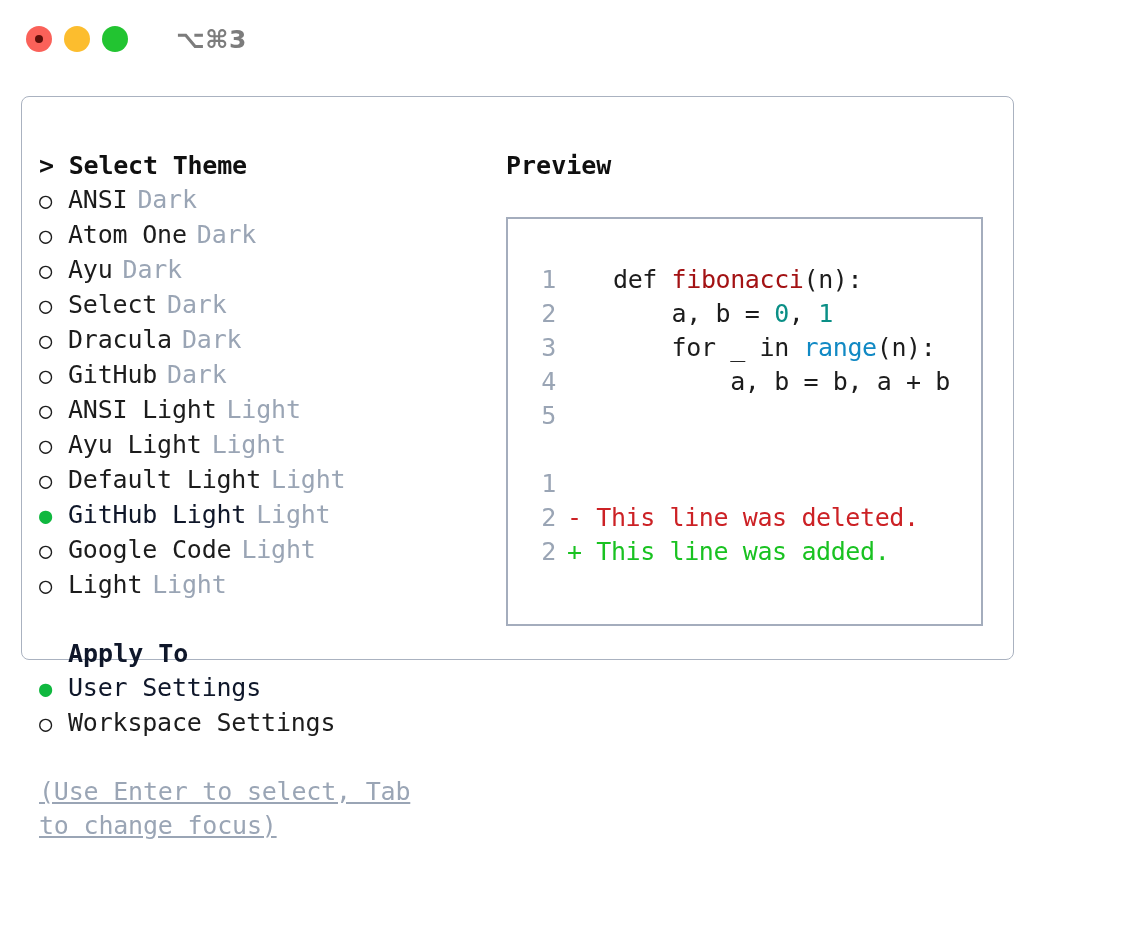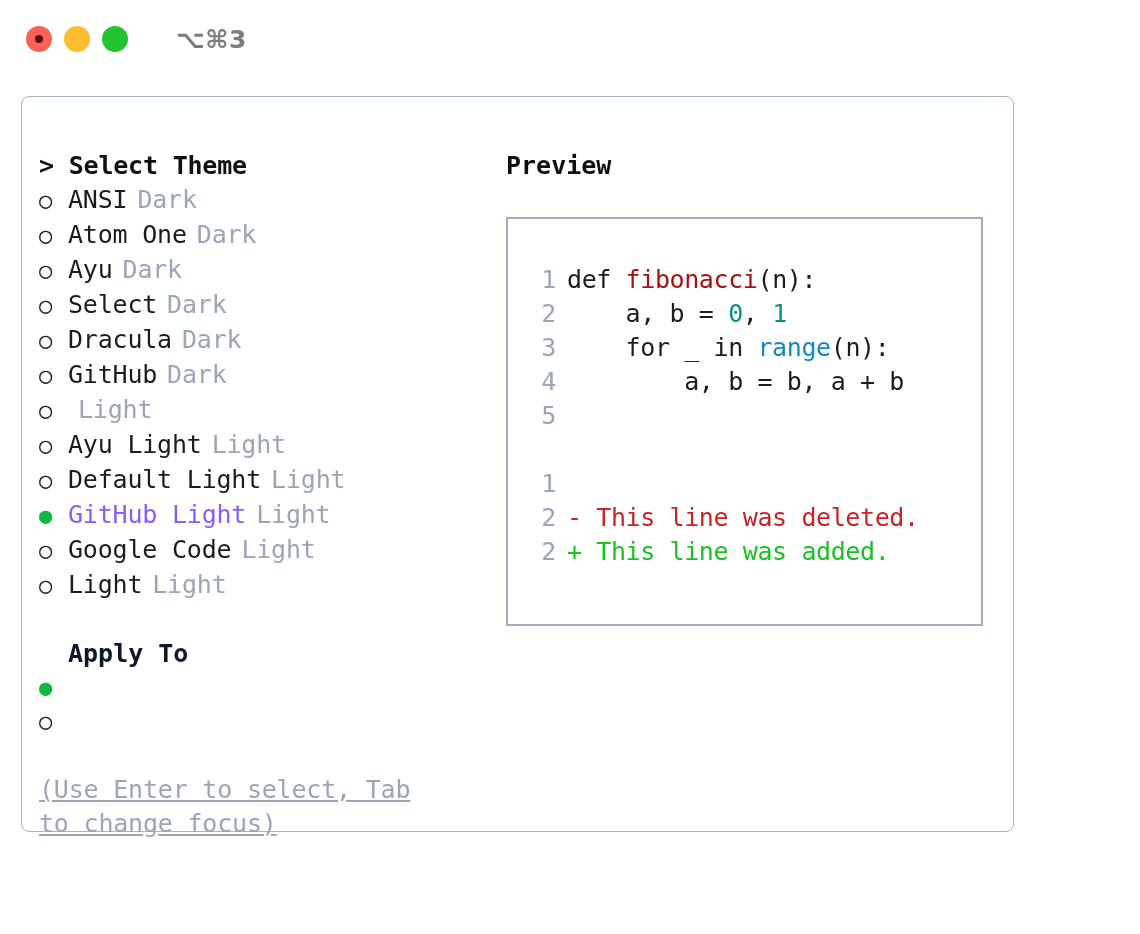--- a/index.html
+++ b/index.html
@@ -67,21 +67,21 @@
     letter-spacing: 0.5px;
     font-family: "DejaVu Sans", "Liberation Sans", sans-serif;
   }
 
   
   .panel {
     position: absolute;
     left: 21px;
     top: 96px;
     width: 993px;
-    height: 736px;
+    height: 564px;
     border: 1.5px solid #aab2c0;
     border-radius: 8px;
     box-sizing: border-box;
     background: #ffffff;
   }
 
   .panel-inner {
     position: absolute;
     left: 0; top: 0;
     width: 100%;
@@ -125,21 +125,21 @@
   }
   .bullet {
     width: 29px;
     flex: 0 0 29px;
     font-size: 22px;
     color: #1c1c1c;
     line-height: 34px;
   }
   .opt.selected .bullet { color: #10b83f; }
   .opt-label { color: #1c1c1c; }
-  .opt.selected .opt-label { color: #8b5cf6; }
+  .opt.selected .opt-label { color: #0f172a; }
   .opt-kind {
     color: #9aa5b5;
     margin-left: 10px;
   }
 
   .spacer-block { height: 34px; }
 
   .hint {
     color: #9aa5b5;
     font-size: 25px;
@@ -181,21 +181,21 @@
     white-space: pre;
     letter-spacing: -0.4px;
   }
   .lineno {
     width: 30px;
     flex: 0 0 30px;
     text-align: right;
     color: #9aa5b5;
     margin-right: 11px;
   }
-  .code-text { color: #1c1c1c; }
+  .code-text { color: #1c1c1c; margin-left: 46px; }
 
   .tok-func { color: #a31214; }
   .tok-num  { color: #0a8f86; }
   .tok-call { color: #1189c4; }
   .tok-plain { color: #1c1c1c; }
 
   .gap-line { height: 34px; }
 
   .diff-ctx  { color: #8a8a8a; }
   .diff-del  { color: #cc2125; }
@@ -222,35 +222,35 @@
 
         <div class="section-title">&gt; Select Theme</div>
 
         <ul class="opt-list" id="theme-list">
             <li class="opt"><span class="bullet">○</span><span class="opt-label">ANSI</span><span class="opt-kind">Dark</span></li>
             <li class="opt"><span class="bullet">○</span><span class="opt-label">Atom One</span><span class="opt-kind">Dark</span></li>
             <li class="opt"><span class="bullet">○</span><span class="opt-label">Ayu</span><span class="opt-kind">Dark</span></li>
             <li class="opt"><span class="bullet">○</span><span class="opt-label">Select</span><span class="opt-kind">Dark</span></li>
             <li class="opt"><span class="bullet">○</span><span class="opt-label">Dracula</span><span class="opt-kind">Dark</span></li>
             <li class="opt"><span class="bullet">○</span><span class="opt-label">GitHub</span><span class="opt-kind">Dark</span></li>
-            <li class="opt"><span class="bullet">○</span><span class="opt-kind">Light</span></li>
+            <li class="opt"><span class="bullet">○</span><span class="opt-label">ANSI Light</span><span class="opt-kind">Light</span></li>
             <li class="opt"><span class="bullet">○</span><span class="opt-label">Ayu Light</span><span class="opt-kind">Light</span></li>
             <li class="opt"><span class="bullet">○</span><span class="opt-label">Default Light</span><span class="opt-kind">Light</span></li>
             <li class="opt selected"><span class="bullet">●</span><span class="opt-label">GitHub Light</span><span class="opt-kind">Light</span></li>
             <li class="opt"><span class="bullet">○</span><span class="opt-label">Google Code</span><span class="opt-kind">Light</span></li>
             <li class="opt"><span class="bullet">○</span><span class="opt-label">Light</span><span class="opt-kind">Light</span></li>
           </ul>
 
         <div class="spacer-block"></div>
 
         <div class="section-title-plain">Apply To</div>
 
         <ul class="opt-list" id="apply-to-list">
-            <li class="opt selected"><span class="bullet">●</span></li>
-            <li class="opt"><span class="bullet">○</span></li>
+            <li class="opt selected"><span class="bullet">●</span><span class="opt-label">User Settings</span></li>
+            <li class="opt"><span class="bullet">○</span><span class="opt-label">Workspace Settings</span></li>
           </ul>
 
         <div class="spacer-block"></div>
 
         <div class="hint">(Use Enter to select, Tab to change focus)</div>
       </div>
 
       <div class="right-col">
         <div class="preview-title">Preview</div>
 

